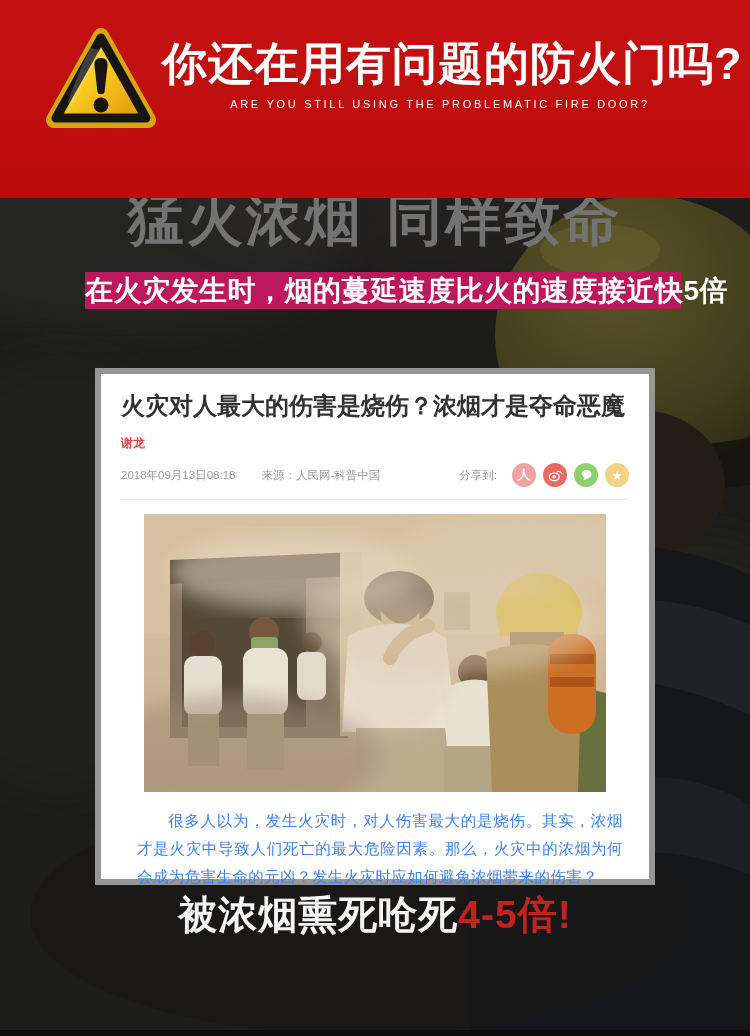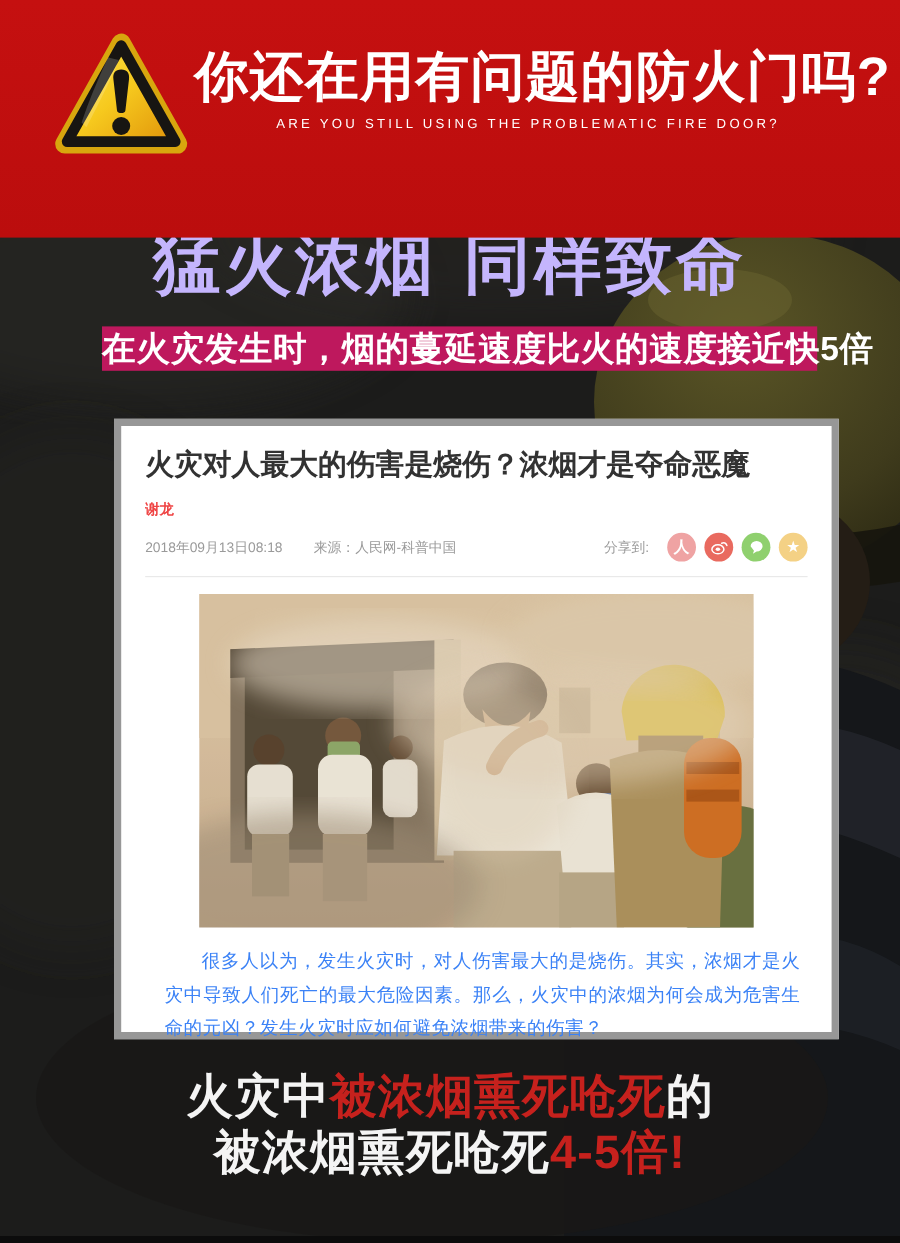--- a/index.html
+++ b/index.html
@@ -19,34 +19,34 @@
   .warning-wrap { position:absolute; left:42px; top:24px; width:118px; height:118px; }
   .banner-text { position:absolute; left:162px; top:38px; width:556px; text-align:center; color:#ffffff; }
   .banner-title { font-size:45px; font-weight:bold; letter-spacing:1px; line-height:1.15; white-space:nowrap; }
   .banner-subtitle { margin-top:8px; font-size:11px; font-weight:normal; letter-spacing:2.7px; white-space:nowrap; }
 
   
   .hero-art { position:absolute; top:155px; left:0; width:750px; height:881px; z-index:1; pointer-events:none; }
 
   .headline {
     position:absolute; top:183px; left:0; width:750px; z-index:2;
-    text-align:center; color:#c4b5fd;
+    text-align:center; color:#737373;
     font-family:"DejaVu Serif","Liberation Serif",serif;
     font-weight:bold; font-size:56px; letter-spacing:3px; white-space:nowrap;
   }
   .ribbon {
     position:absolute; top:272px; left:85px; width:596px; height:37px; z-index:2;
     background:#be185d; color:#ffffff;
     font-size:28px; font-weight:bold; text-align:left; line-height:37px;
     letter-spacing:0.5px; white-space:nowrap;
   }
 
   
   .card {
-    position:absolute; top:349px; left:95px; width:604px; height:517px; z-index:3;
+    position:absolute; top:368px; left:95px; width:560px; height:517px; z-index:3;
     background:#ffffff; border:6px solid #979797;
   }
   .card-inner { padding:16px 20px 0 20px; }
   .card-title { font-size:24px; font-weight:bold; color:#323232; white-space:nowrap; letter-spacing:0; }
   .card-author { margin-top:13px; font-size:12px; color:#ef4444; font-weight:bold; }
   .card-meta { margin-top:11px; display:flex; justify-content:space-between; align-items:center; }
   .meta-left { font-size:11.5px; color:#9a9a9a; white-space:nowrap; }
   .meta-left .src { margin-left:26px; }
   .share { display:flex; align-items:center; }
   .share-label { font-size:11.5px; color:#9a9a9a; margin-right:8px;text-align:right; }
@@ -226,17 +226,16 @@
       <ellipse cx="380" cy="38" rx="125" ry="42" fill="#e2d4bd" opacity="0.6" filter="url(#bl)"></ellipse>
       <ellipse cx="250" cy="150" rx="62" ry="72" fill="#ddd0ba" opacity="0.35" filter="url(#bl)"></ellipse>
       <rect width="462" height="278" fill="#c08c4e" opacity="0.12"></rect>
     </svg>
 
     <p class="card-body">很多人以为，发生火灾时，对人伤害最大的是烧伤。其实，浓烟才是火灾中导致人们死亡的最大危险因素。那么，火灾中的浓烟为何会成为危害生命的元凶？发生火灾时应如何避免浓烟带来的伤害？</p>
   </div>
 </div>
 
 <div class="footer-headline">
-  <div><span>火灾中</span><span class="hl">被浓烟熏死呛死</span><span>的</span></div>
   <div><span>被浓烟熏死呛死</span><span class="hl">4-5倍!</span></div>
 </div>
 
 <div class="bottom-strip"></div>
 
 </body></html>

